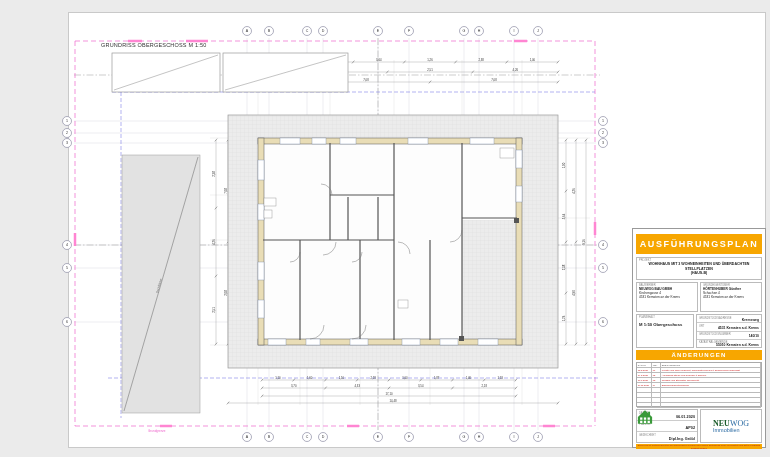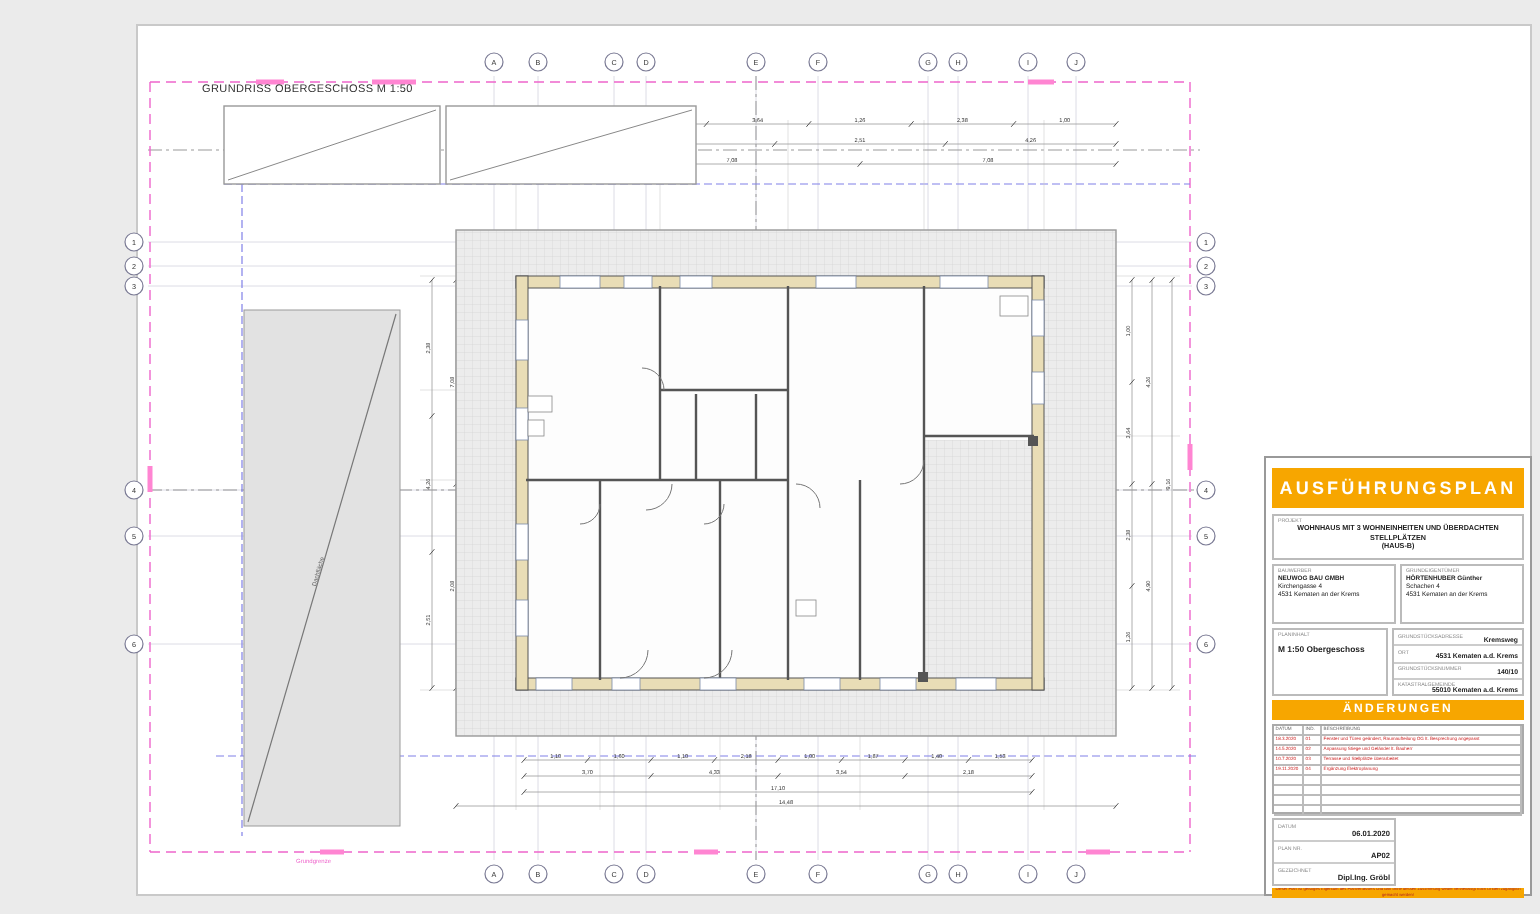--- a/index.html
+++ b/index.html
@@ -520,16 +520,32 @@
       </div>
       <div class="tb-mrow">
         <span class="tb-lab">PLAN NR.</span>
         <span class="tb-mval">AP02</span>
       </div>
       <div class="tb-mrow">
         <span class="tb-lab">GEZEICHNET</span>
         <span class="tb-mval">Dipl.Ing. Gröbl</span>
       </div>
     </div>
+    <div class="tb-logo">
+      <svg width="18" height="16" viewBox="0 0 20 18">
+        <path d="M2 9 L10 1.5 L18 9 V16.5 H2 Z" fill="#3a9a3a"></path>
+        <rect x="13.5" y="3" width="2.2" height="4" fill="#3a9a3a"></rect>
+        <rect x="4.5" y="9.5" width="2.6" height="2.6" fill="#fff"></rect>
+        <rect x="8.7" y="9.5" width="2.6" height="2.6" fill="#fff"></rect>
+        <rect x="12.9" y="9.5" width="2.6" height="2.6" fill="#fff"></rect>
+        <rect x="4.5" y="13.2" width="2.6" height="2.6" fill="#fff"></rect>
+        <rect x="8.7" y="13.2" width="2.6" height="2.6" fill="#fff"></rect>
+        <rect x="12.9" y="13.2" width="2.6" height="2.6" fill="#fff"></rect>
+      </svg>
+      <div class="brand">
+        <span class="neu">NEU</span><span class="wog">WOG</span>
+        <div class="imm">Immobilien</div>
+      </div>
+    </div>
   </div>
 
   <div class="tb-foot">Dieser Plan ist geistiges Eigentum des Planverfassers und darf ohne dessen Zustimmung weder vervielfältigt noch Dritten zugänglich gemacht werden!</div>
 </div>
 
 </body></html>

